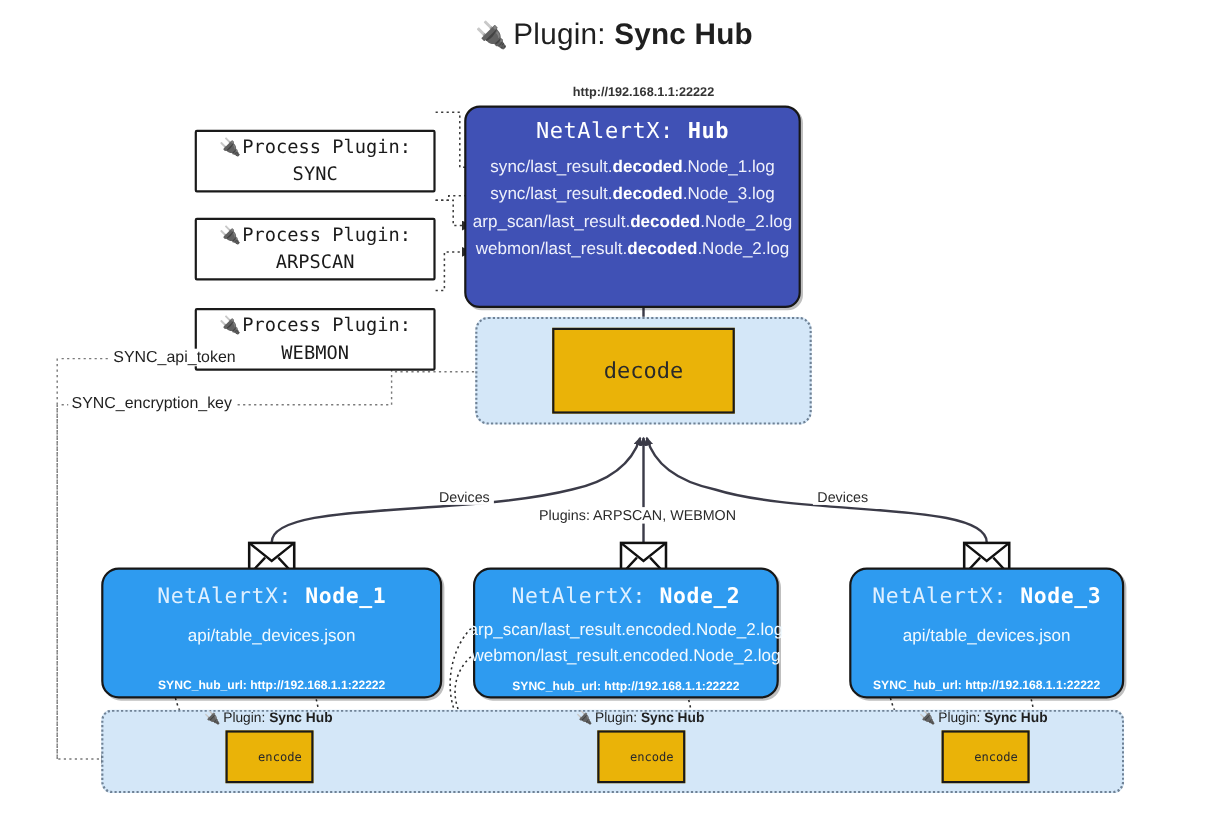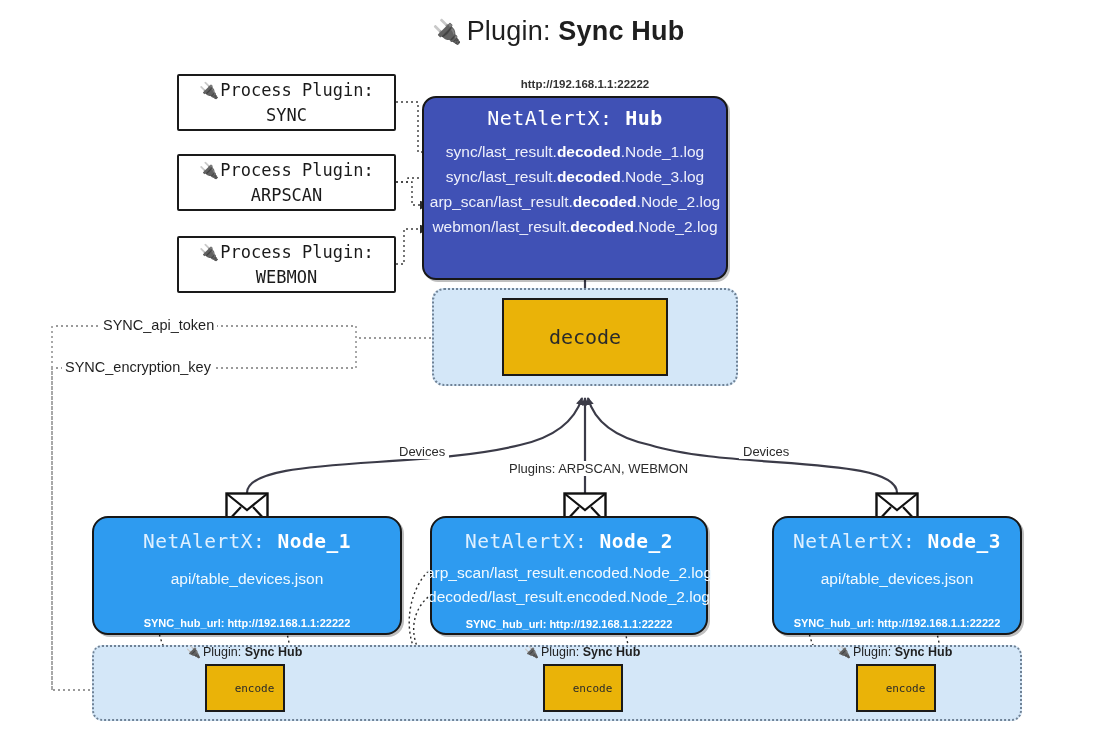--- a/index.html
+++ b/index.html
@@ -12,21 +12,21 @@
          font-size:27px;color:#1f1f1f;letter-spacing:.2px;}
   .title .plug{font-size:24px;margin-right:4px;}
   .title b{font-weight:bold;}
 
   .node-abs{position:absolute;box-sizing:border-box;}
 
   
   .procbox{border:2px solid #1a1a1a;background:#fff;border-radius:2px;
            font-family:"DejaVu Sans Mono","Liberation Mono",monospace;
            font-size:17px;color:#1a1a1a;display:flex;flex-direction:column;
-           align-items:center;justify-content:center;line-height:1.45;}
+           align-items:center;justify-content:center;line-height:1.45;margin-top:44px;}
   .procbox .l1{white-space:nowrap;}
   .procbox .l2{white-space:nowrap;}
   .procbox .plug{font-family:"DejaVu Sans",sans-serif;font-size:16px;margin-right:1px;}
 
   
   .hub{background:#4051b5;border:2.5px solid #171717;border-radius:14px;
        box-shadow:2px 2px 0 rgba(0,0,0,.25);
        display:flex;flex-direction:column;align-items:center;padding-top:8px;}
   .hub .hubtitle{font-family:"DejaVu Sans Mono","Liberation Mono",monospace;
        font-size:20px;color:#ffffff;margin-bottom:9px;letter-spacing:.5px;}
@@ -160,21 +160,21 @@
   <div class="node-abs lbcontainer" style="left:432px;top:288px;width:306px;height:98px;"></div>
   <div class="node-abs whitebox big" style="left:502px;top:298px;width:166px;height:78px;">
     <span>decode</span>
   </div>
 
   <div class="kv-label" style="left:100px;top:317px;">SYNC_api_token</div>
   <div class="kv-label" style="left:62px;top:359px;">SYNC_encryption_key</div>
 
   <div class="edge-label" style="left:395px;top:444px;">Devices</div>
   <div class="edge-label" style="left:739px;top:444px;">Devices</div>
-  <div class="edge-label" style="left:505px;top:461px;text-align:right;">Plugins: ARPSCAN, WEBMON</div>
+  <div class="edge-label" style="left:486px;top:461px;text-align:right;">Plugins: ARPSCAN, WEBMON</div>
 
   <svg class="envelope" style="left:225px;top:492px;" width="44" height="32" xmlns="http://www.w3.org/2000/svg">
     <rect x="1.5" y="1.5" width="41" height="29" fill="#fff" stroke="#111" stroke-width="2.4"></rect>
     <path d="M1.5,1.5 L22,18 L42.5,1.5" fill="none" stroke="#111" stroke-width="2.2"></path>
     <path d="M1.5,30.5 L16,15 M42.5,30.5 L28,15" fill="none" stroke="#111" stroke-width="2.2"></path>
   </svg>
   <svg class="envelope" style="left:563px;top:492px;" width="44" height="32" xmlns="http://www.w3.org/2000/svg">
     <rect x="1.5" y="1.5" width="41" height="29" fill="#fff" stroke="#111" stroke-width="2.4"></rect>
     <path d="M1.5,1.5 L22,18 L42.5,1.5" fill="none" stroke="#111" stroke-width="2.2"></path>
     <path d="M1.5,30.5 L16,15 M42.5,30.5 L28,15" fill="none" stroke="#111" stroke-width="2.2"></path>
@@ -191,21 +191,21 @@
     </div>
     <div class="nline" style="margin-top:14px;">api/table_devices.json</div>
     <div class="nfoot" style="margin-top:26px;">SYNC_hub_url: http://192.168.1.1:22222</div>
   </div>
 
   <div class="node-abs bluenode" style="left:430px;top:516px;width:278px;height:119px;">
     <div class="ntitle">
       <span>NetAlertX:</span> <b>Node_2</b>
     </div>
     <div class="nline" style="margin-top:8px;">arp_scan/last_result.encoded.Node_2.log</div>
-    <div class="nline">decoded/last_result.encoded.Node_2.log</div>
+    <div class="nline">webmon/last_result.encoded.Node_2.log</div>
     <div class="nfoot" style="margin-top:9px;">SYNC_hub_url: http://192.168.1.1:22222</div>
   </div>
 
   <div class="node-abs bluenode" style="left:772px;top:516px;width:250px;height:119px;">
     <div class="ntitle">
       <span>NetAlertX:</span> <b>Node_3</b>
     </div>
     <div class="nline" style="margin-top:14px;">api/table_devices.json</div>
     <div class="nfoot" style="margin-top:26px;">SYNC_hub_url: http://192.168.1.1:22222</div>
   </div>

